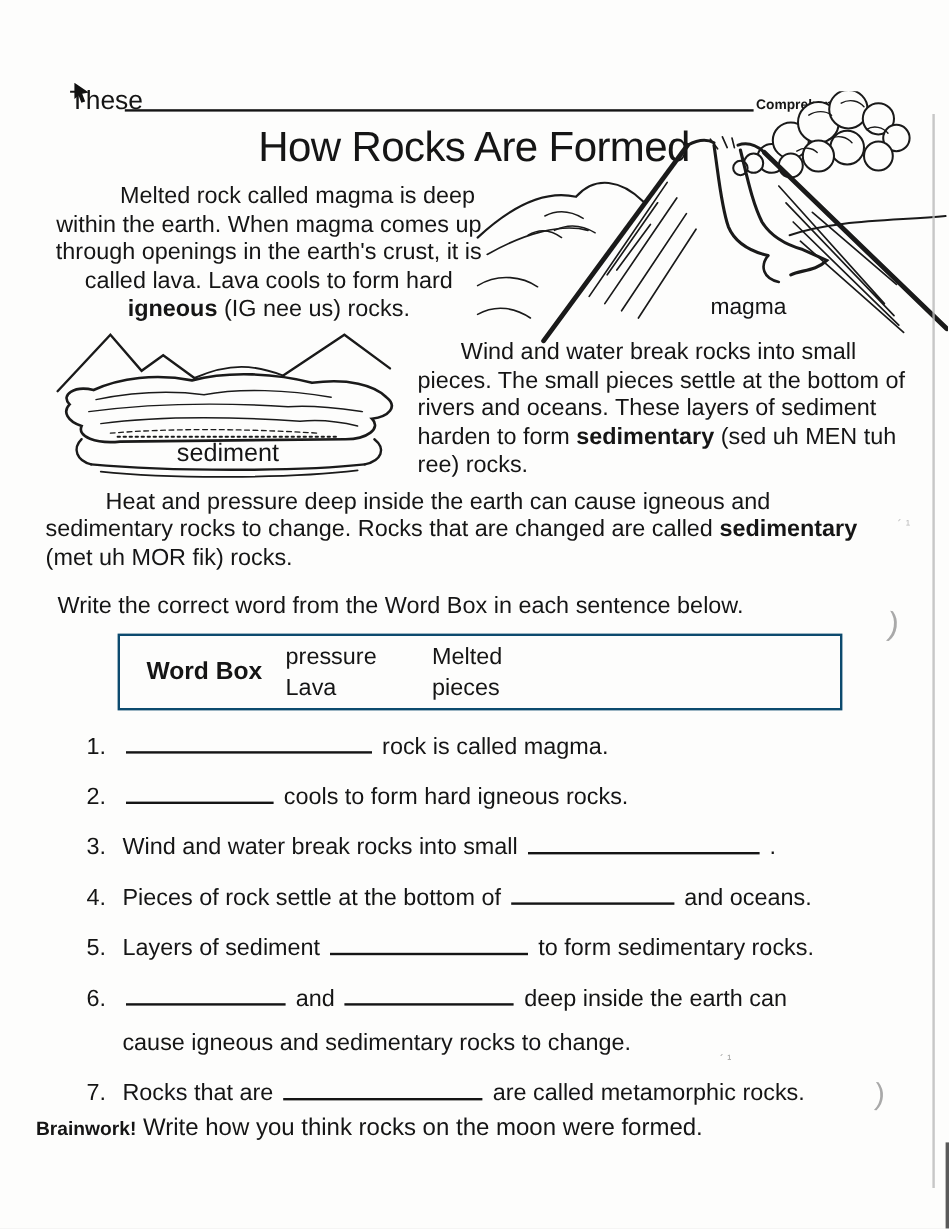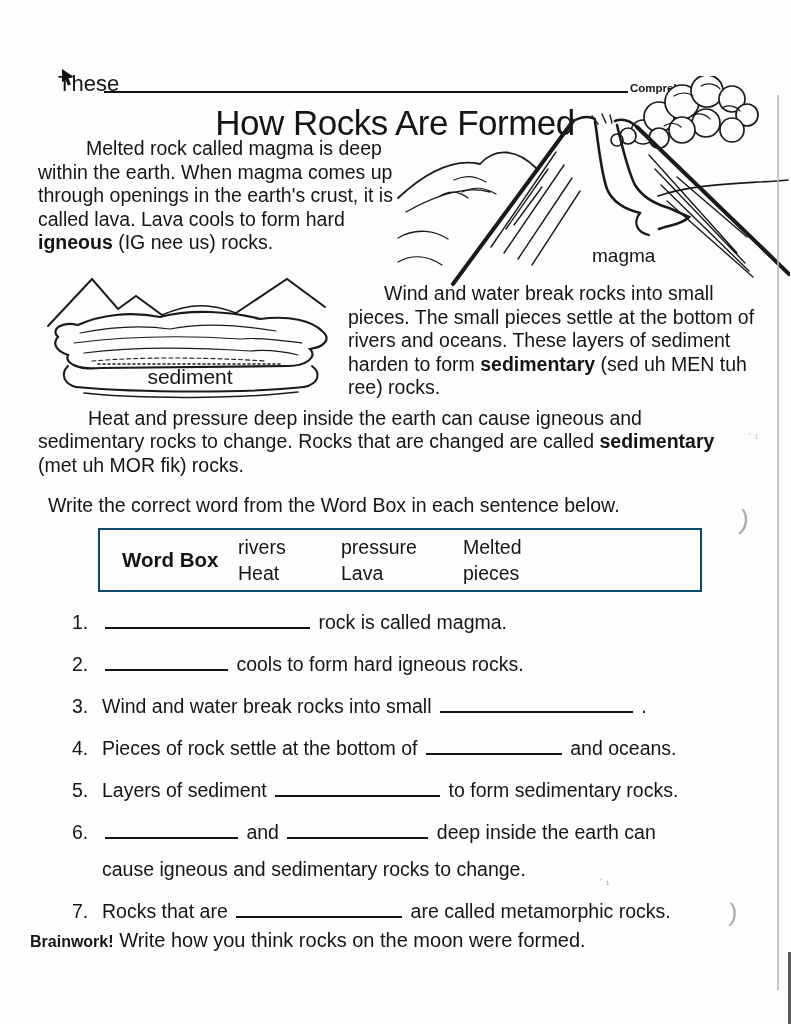--- a/index.html
+++ b/index.html
@@ -9,21 +9,21 @@
     font-family:"Liberation Sans", sans-serif;
   }
   .abs{position:absolute;}
   
   .name-label{left:58px; top:71px; font-size:22px;}
   .name-line{left:104px; top:91px; width:524px; border-bottom:2.5px solid #151515; height:0;}
   .corner-label{left:630px; top:82px; font-size:11.5px; font-weight:bold;}
   .title{left:95px; top:103px; width:600px; text-align:center; font-size:35px; font-weight:normal; letter-spacing:-0.5px;}
   
   .para{font-size:19.5px; line-height:23.6px;}
-  .para-igneous{left:38px; top:137px; width:372px; text-indent:48px;}
+  .para-igneous{left:38px; top:152px; width:372px; text-indent:48px;text-align:center;}
   .para-sedimentary{left:348px; top:282px; width:416px; text-indent:36px;}
   .para-metamorphic{left:38px; top:407px; width:706px; text-indent:50px; line-height:23.3px;}
   .instruction{left:38px; top:494px; font-size:19.5px;margin-left:10px;}
   
   .word-box{
     left:98px; top:528px; width:578px; height:60px;
     border:2px solid #0c4a6e; display:flex; align-items:center; padding-left:22px;
   }
   .word-box-label{font-size:20.5px; font-weight:bold; width:116px; flex:0 0 auto;}
   .wb-col{font-size:19.5px; line-height:26px; flex:0 0 auto;}
@@ -139,24 +139,20 @@
   </div>
 
   <div class="abs para para-metamorphic">
     <span>Heat and pressure deep inside the earth can cause igneous and sedimentary rocks to change. Rocks that are changed are called </span><b>sedimentary</b><span> (met uh MOR fik) rocks.</span>
   </div>
 
   <div class="abs instruction">Write the correct word from the Word Box in each sentence below.</div>
 
   <div class="abs word-box">
     <span class="word-box-label">Word Box</span>
-    <div class="wb-col wb-col-1">
-      <div>rivers</div>
-      <div>Heat</div>
-    </div>
     <div class="wb-col wb-col-3">
       <div>pressure</div>
       <div>Lava</div>
     </div>
     <div class="wb-col wb-col-4">
       <div>Melted</div>
       <div>pieces</div>
     </div>
   </div>
 

